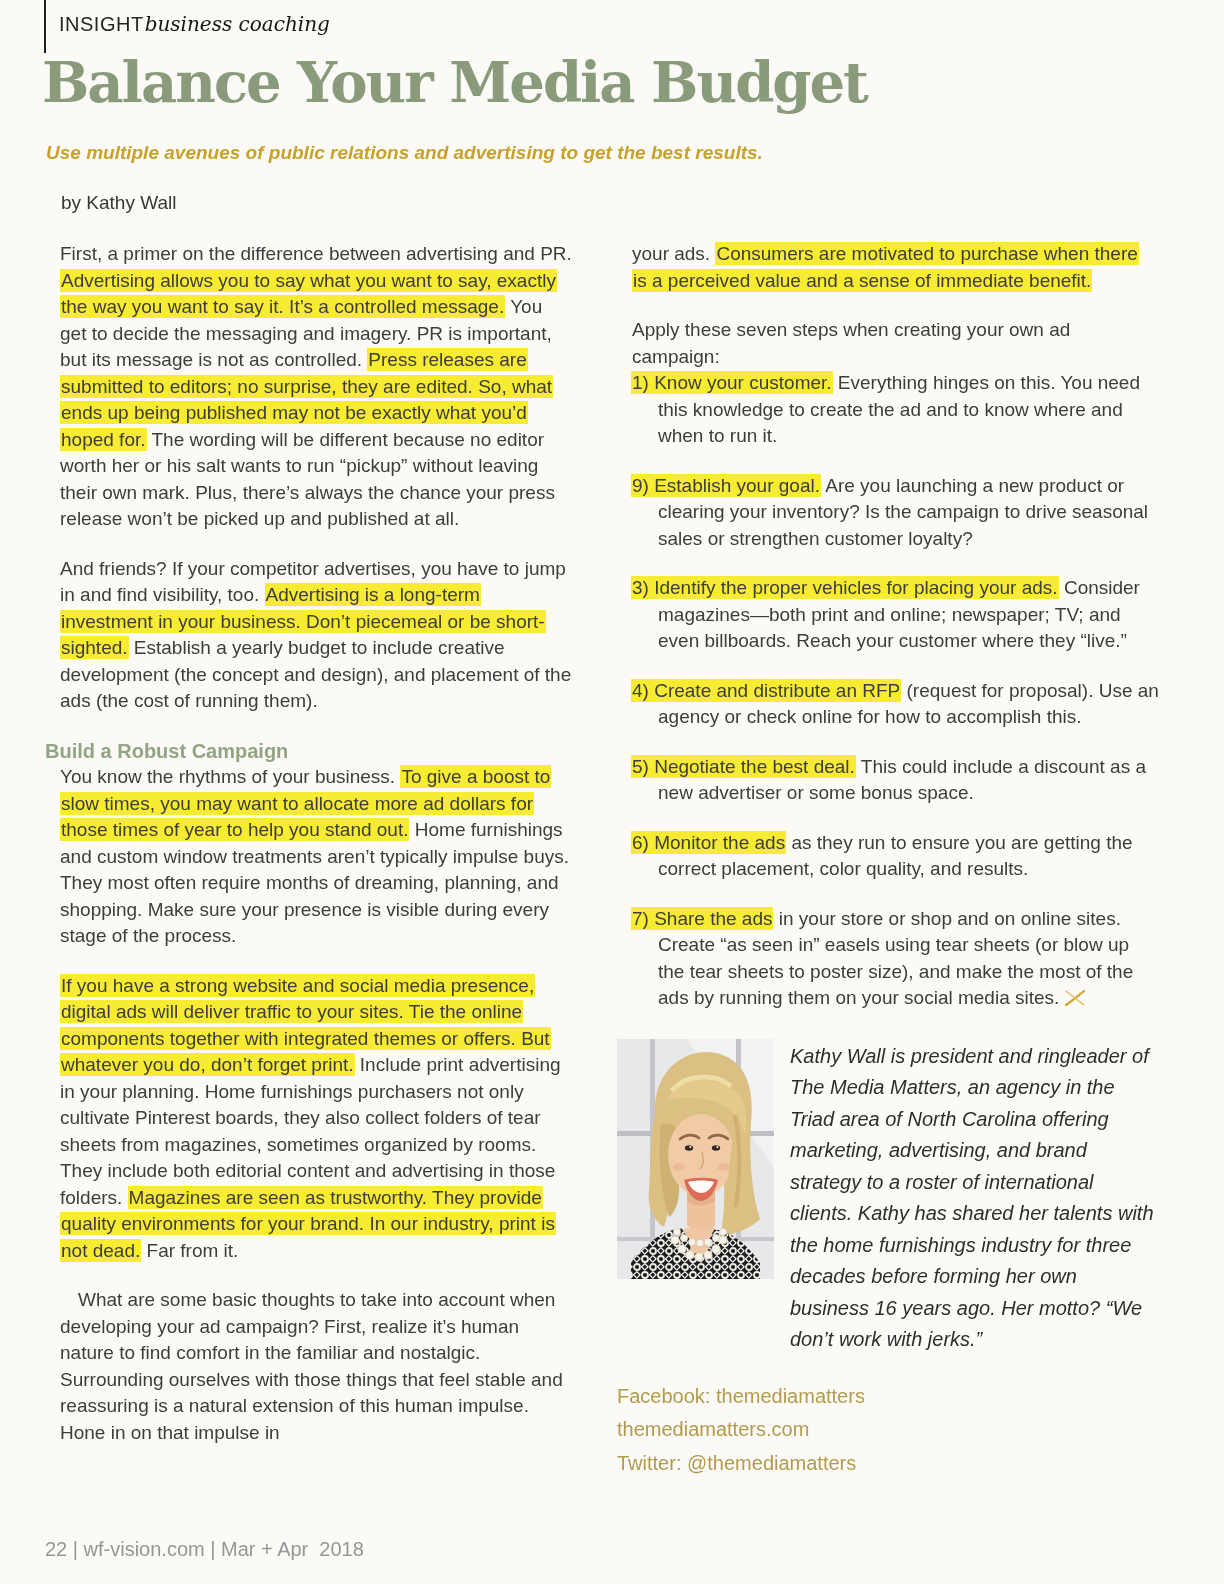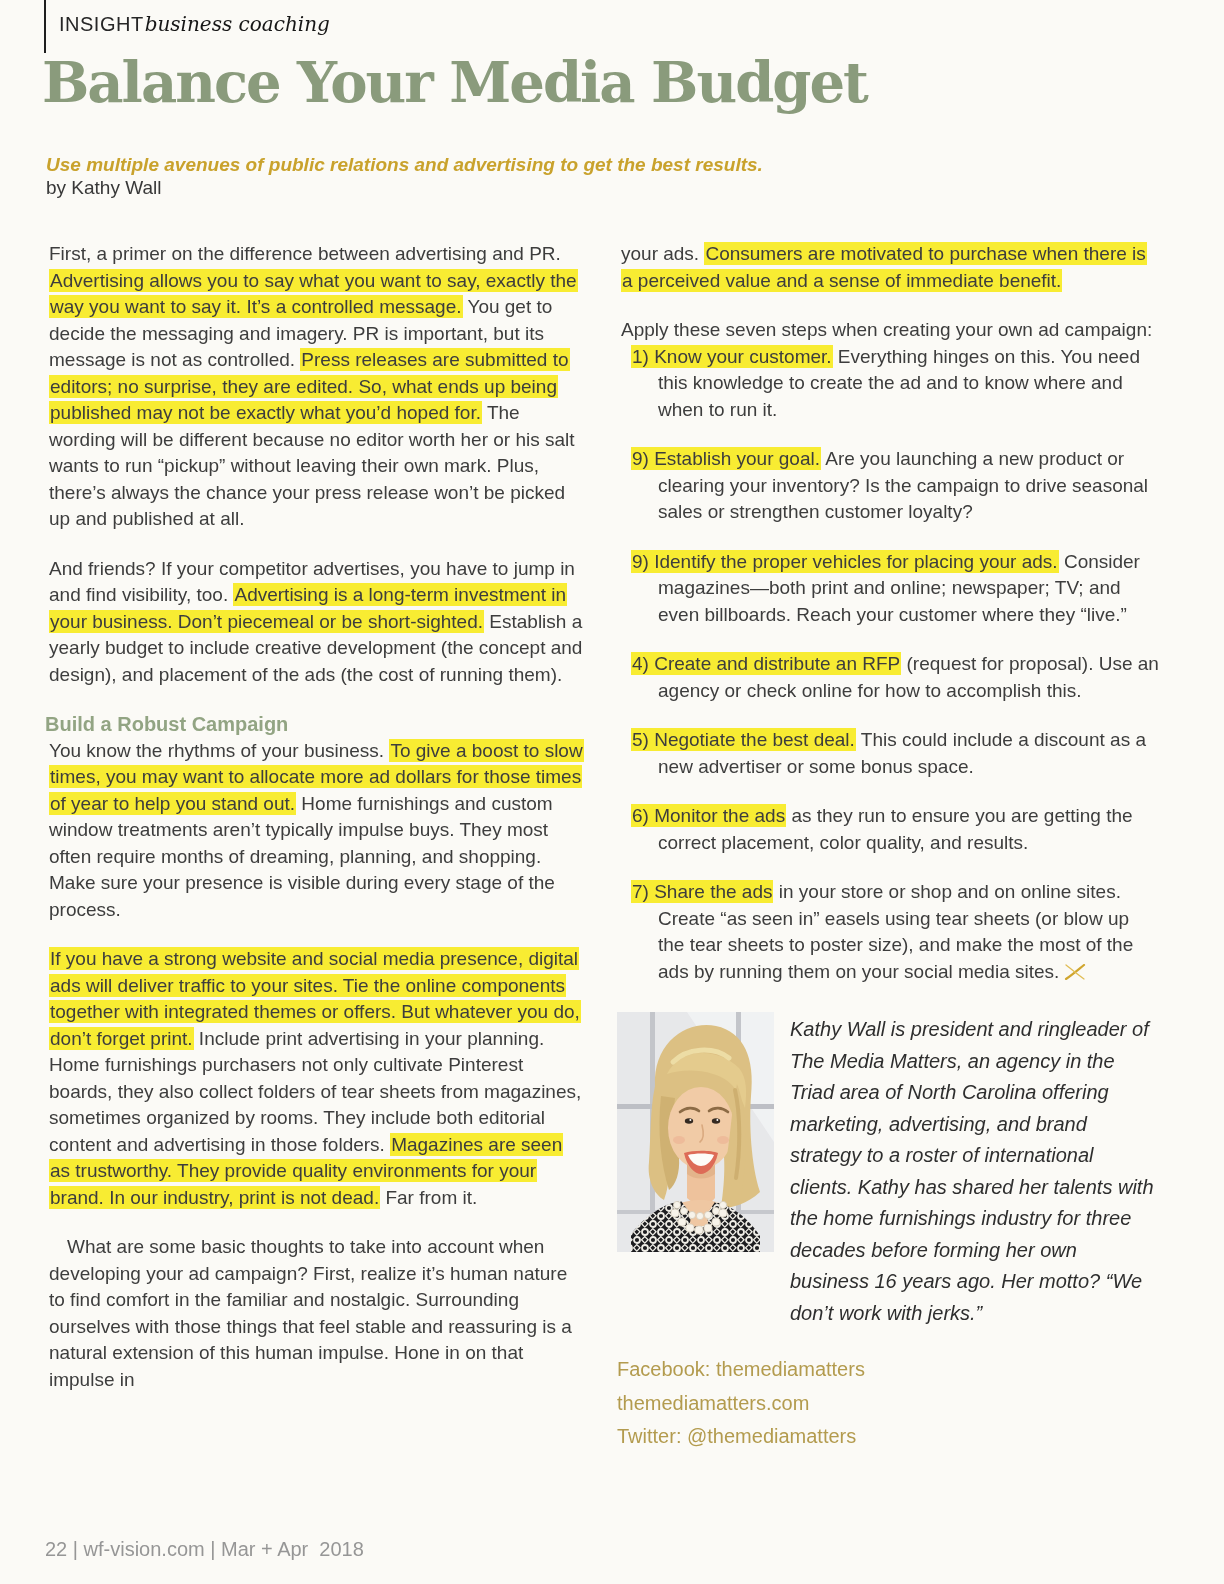--- a/index.html
+++ b/index.html
@@ -19,25 +19,25 @@
   }
   .kicker-rule{position:absolute;left:44px;top:0;width:2px;height:53px;background:#1e1e1e;}
   .kicker{position:absolute;left:59px;top:12px;font-size:20px;white-space:nowrap;}
   .kicker-section{color:#262626;letter-spacing:.5px;}
   .kicker-topic{font-family:"DejaVu Serif",serif;font-style:italic;color:#161616;margin-left:1px;font-size:20px;}
   .headline{
     position:absolute;left:42px;top:54px;margin:0;
     font-family:"DejaVu Serif",serif;font-weight:bold;font-size:56px;line-height:1;
     color:var(--title-green);letter-spacing:-2px;white-space:nowrap;
   }
-  .deck{position:absolute;left:46px;top:154px;margin:0;font-size:19px;font-style:italic;font-weight:bold;color:var(--deck-gold);}
-  .byline{position:absolute;left:46px;top:177px;margin:0;font-size:19px;color:#383838;}
+  .deck{position:absolute;left:46px;top:142px;margin:0;font-size:19px;font-style:italic;font-weight:bold;color:var(--deck-gold);}
+  .byline{position:absolute;left:46px;top:177px;margin:15px;font-size:19px;color:#383838;}
   .columns{position:absolute;left:45px;top:241px;width:1114px;display:flex;gap:30px;}
   .col{width:542px;font-size:19px;line-height:26.5px;}
-  .para{margin:0 4px 23px;}
+  .para{margin:0 15px 23px;}
   .para.indent{text-indent:18px;}
   .para:last-child{margin-bottom:0;}
   .section-heading{margin:0;font-size:20px;line-height:26.5px;font-weight:bold;color:var(--heading-green);}
   .hl{background:var(--highlight);padding:1px 1px;box-decoration-break:clone;-webkit-box-decoration-break:clone;}
   .steps{padding-left:14px;}
   .step{margin:0 0 23px;padding-left:27px;text-indent:-27px;}
   .end-mark{display:inline-block;vertical-align:-2px;margin-left:5px;}
   .bio{display:flex;gap:16px;margin-top:27px;}
   .portrait{width:157px;height:240px;flex:none;display:block;}
   .bio-text{margin:0;font-style:italic;font-size:20px;line-height:31.5px;color:#2e2e2e;padding-top:2px;}
@@ -70,21 +70,21 @@
       </div>
 
     <div class="col">
       <div id="right-intro">
           <p class="para"><span>your ads. </span><span class="hl">Consumers are motivated to purchase when there is a perceived value and a sense of immediate benefit.</span></p>
           <p class="para"><span>Apply these seven steps when creating your own ad campaign:</span></p>
         </div>
       <div class="steps" id="steps">
           <div class="step"><span class="hl">1) Know your customer.</span><span> Everything hinges on this. You need this knowledge to create the ad and to know where and when to run it.</span></div>
           <div class="step"><span class="hl">9) Establish your goal.</span><span> Are you launching a new product or clearing your inventory? Is the campaign to drive seasonal sales or strengthen customer loyalty?</span></div>
-          <div class="step"><span class="hl">9) Identify the proper vehicles for placing your ads.</span><span> Consider magazines—both print and online; newspaper; TV; and even billboards. Reach your customer where they “live.”</span></div>
+          <div class="step"><span class="hl">3) Identify the proper vehicles for placing your ads.</span><span> Consider magazines—both print and online; newspaper; TV; and even billboards. Reach your customer where they “live.”</span></div>
           <div class="step"><span class="hl">4) Create and distribute an RFP</span><span> (request for proposal). Use an agency or check online for how to accomplish this.</span></div>
           <div class="step"><span class="hl">5) Negotiate the best deal.</span><span> This could include a discount as a new advertiser or some bonus space.</span></div>
           <div class="step"><span class="hl">6) Monitor the ads</span><span> as they run to ensure you are getting the correct placement, color quality, and results.</span></div>
           <div class="step"><span class="hl">7) Share the ads</span><span> in your store or shop and on online sites. Create “as seen in” easels using tear sheets (or blow up the tear sheets to poster size), and make the most of the ads by running them on your social media sites.</span><svg width="22" height="16" viewBox="0 0 22 16" xmlns="http://www.w3.org/2000/svg" class="end-mark">
     <path d="M2,15 C8,11 15,5 20,1" stroke="#d0a62f" stroke-width="2.2" fill="none" stroke-linecap="round"></path>
     <path d="M20,15 C14,11 7,5 2,1" stroke="#e0bd55" stroke-width="1.3" fill="none" stroke-linecap="round"></path>
   </svg></div>
         </div>
 
       <div class="bio">

